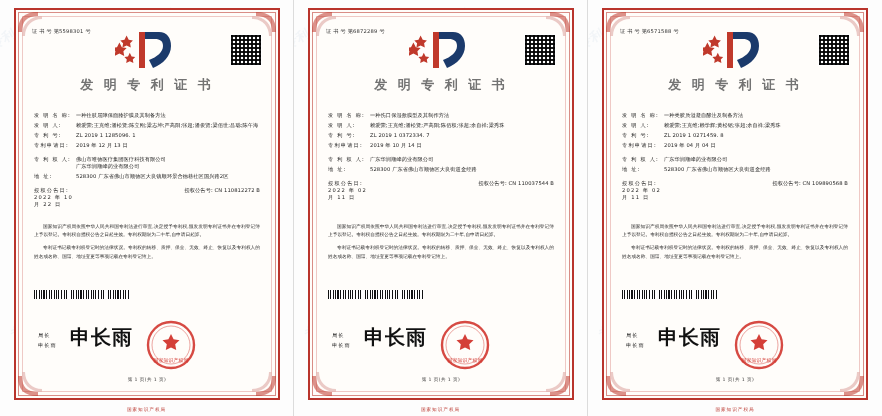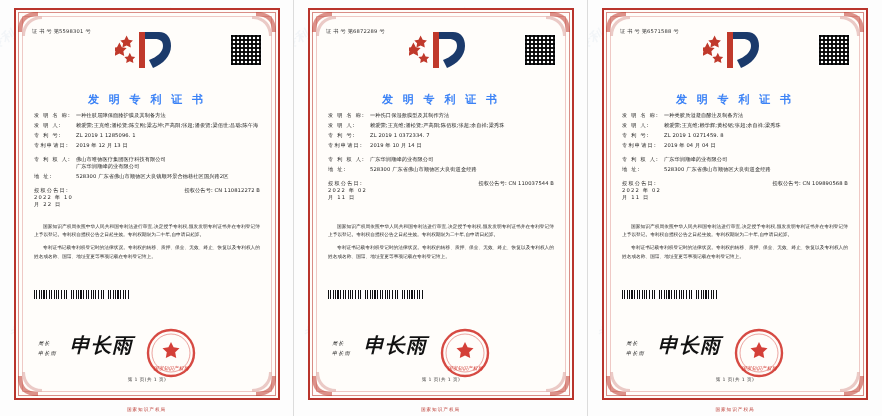--- a/index.html
+++ b/index.html
@@ -96,29 +96,29 @@
   .emblem {
     position: absolute;
     top: 22px;
     left: 50%;
     transform: translateX(-50%);
     width: 64px;
     height: 42px;
   }
   .cert-title {
     position: absolute;
-    top: 84px;
+    top: 68px;
     left: 0;
     width: 100%;
     text-align: center;
     font-family: "DejaVu Serif", "Liberation Serif", serif;
     font-weight: bold;
-    font-size: 11px;
+    font-size: 13px;
     letter-spacing: 3px;
-    color: #3b82f6;
+    color: #737373;
   }
   .title-rule {
     position: absolute;
     top: 89px;
     left: 50%;
     transform: translateX(-50%);
     width: 130px;
     height: 1px;
     background: #c0392b;
     opacity: .0;
@@ -164,25 +164,24 @@
     left: 20px;
     width: 96px;
     height: 9px;
     background:
       repeating-linear-gradient(90deg,
         #111 0 1px, #fff 1px 2px, #111 2px 3.2px, #fff 3.2px 5px,
         #111 5px 5.8px, #fff 5.8px 7.4px);
   }
   .sign-block {
     position: absolute;
-    bottom: 24px;
+    bottom: 32px;
     left: 24px;
     width: 200px;
     height: 46px;
-    font-style: italic;
   }
   .sign-labels {
     position: absolute;
     left: 0;
     top: 8px;
     font-size: 5.2px;
     line-height: 10px;
     color: #1d1d1d;
     letter-spacing: 1px;
   }

